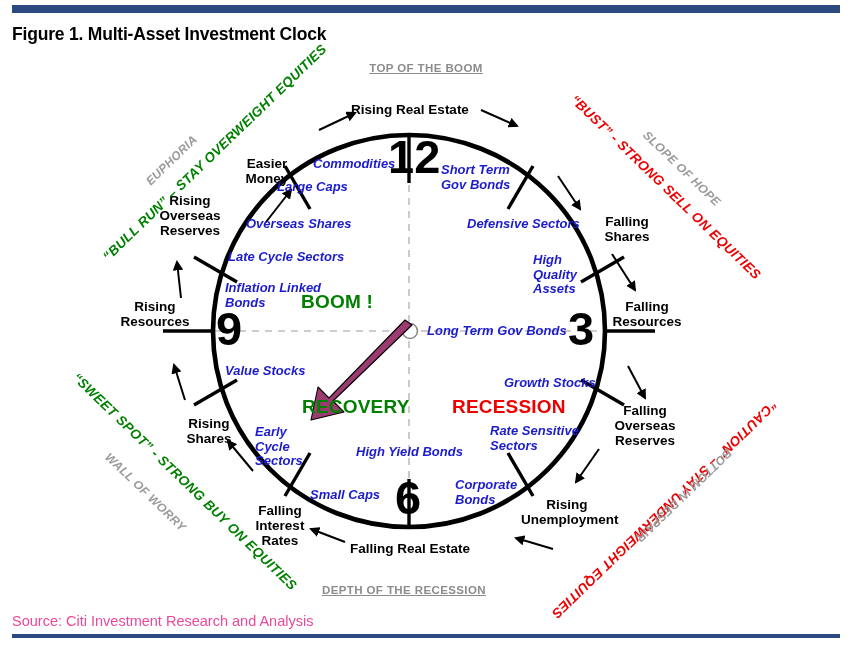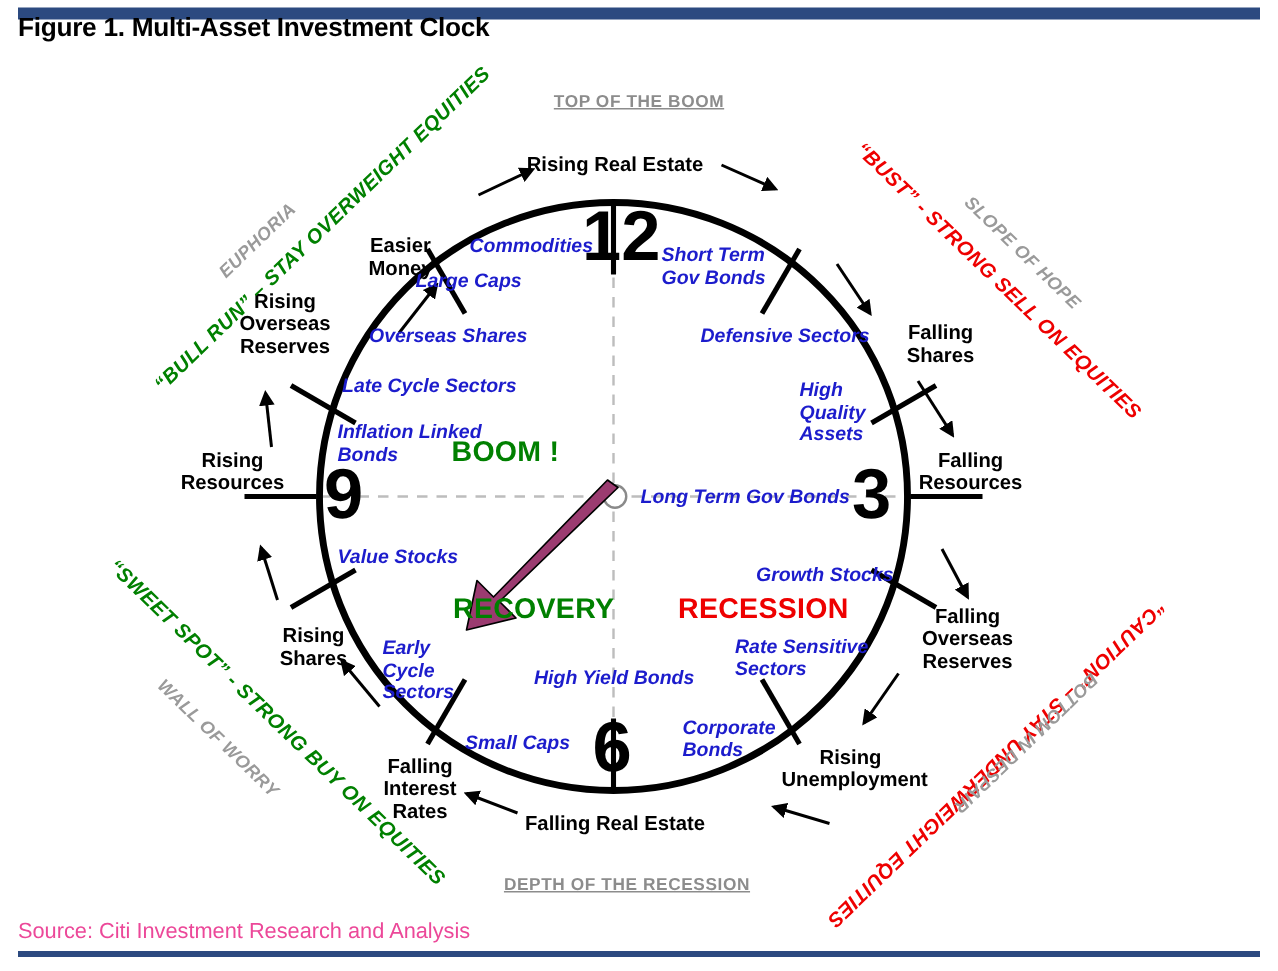--- a/index.html
+++ b/index.html
@@ -2,28 +2,28 @@
 <html><head>
 <meta charset="utf-8">
 <style>
   html,body{margin:0;padding:0;background:#fff;}
   body{width:852px;height:647px;position:relative;overflow:hidden;
        font-family:"Liberation Sans","DejaVu Sans",sans-serif;}
 
   .topbar{position:absolute;left:12px;top:5px;width:828px;height:8px;background:#2c4a80;}
   .bottombar{position:absolute;left:12px;top:634px;width:828px;height:4px;background:#2c4a80;}
 
-  .fig-title{position:absolute;left:12px;top:8px;font-size:17.5px;font-weight:bold;
+  .fig-title{position:absolute;left:12px;top:24px;font-size:17.5px;font-weight:bold;
              color:#000;letter-spacing:-0.2px;white-space:nowrap;}
   .source{position:absolute;left:12px;top:613px;font-size:14.5px;color:#ec4899;white-space:nowrap;}
 
   .cap{position:absolute;font-size:11.5px;font-weight:bold;color:#8c8c8c;
        text-decoration:underline;letter-spacing:0.4px;white-space:nowrap;}
   .cap-top{left:0;top:62px;width:852px;text-align:center;}
-  .cap-bot{left:0;top:584px;width:808px;text-align:center;margin-left:14px;}
+  .cap-bot{left:0;top:584px;width:808px;text-align:center;}
 
   #clockwrap{position:absolute;left:0;top:0;width:852px;height:647px;}
   svg#art{position:absolute;left:0;top:0;width:852px;height:647px;overflow:visible;}
 
   .lbl{position:absolute;white-space:nowrap;line-height:1.12;}
   .asset{color:#1c1ccc;font-size:13px;font-weight:bold;font-style:italic;}
   .macro{color:#000;font-size:13.5px;font-weight:bold;text-align:center;}
   .phase{font-size:19px;font-weight:bold;letter-spacing:0.2px;}
   .phase.green{color:#008000;}
   .phase.red{color:#ee0000;}

